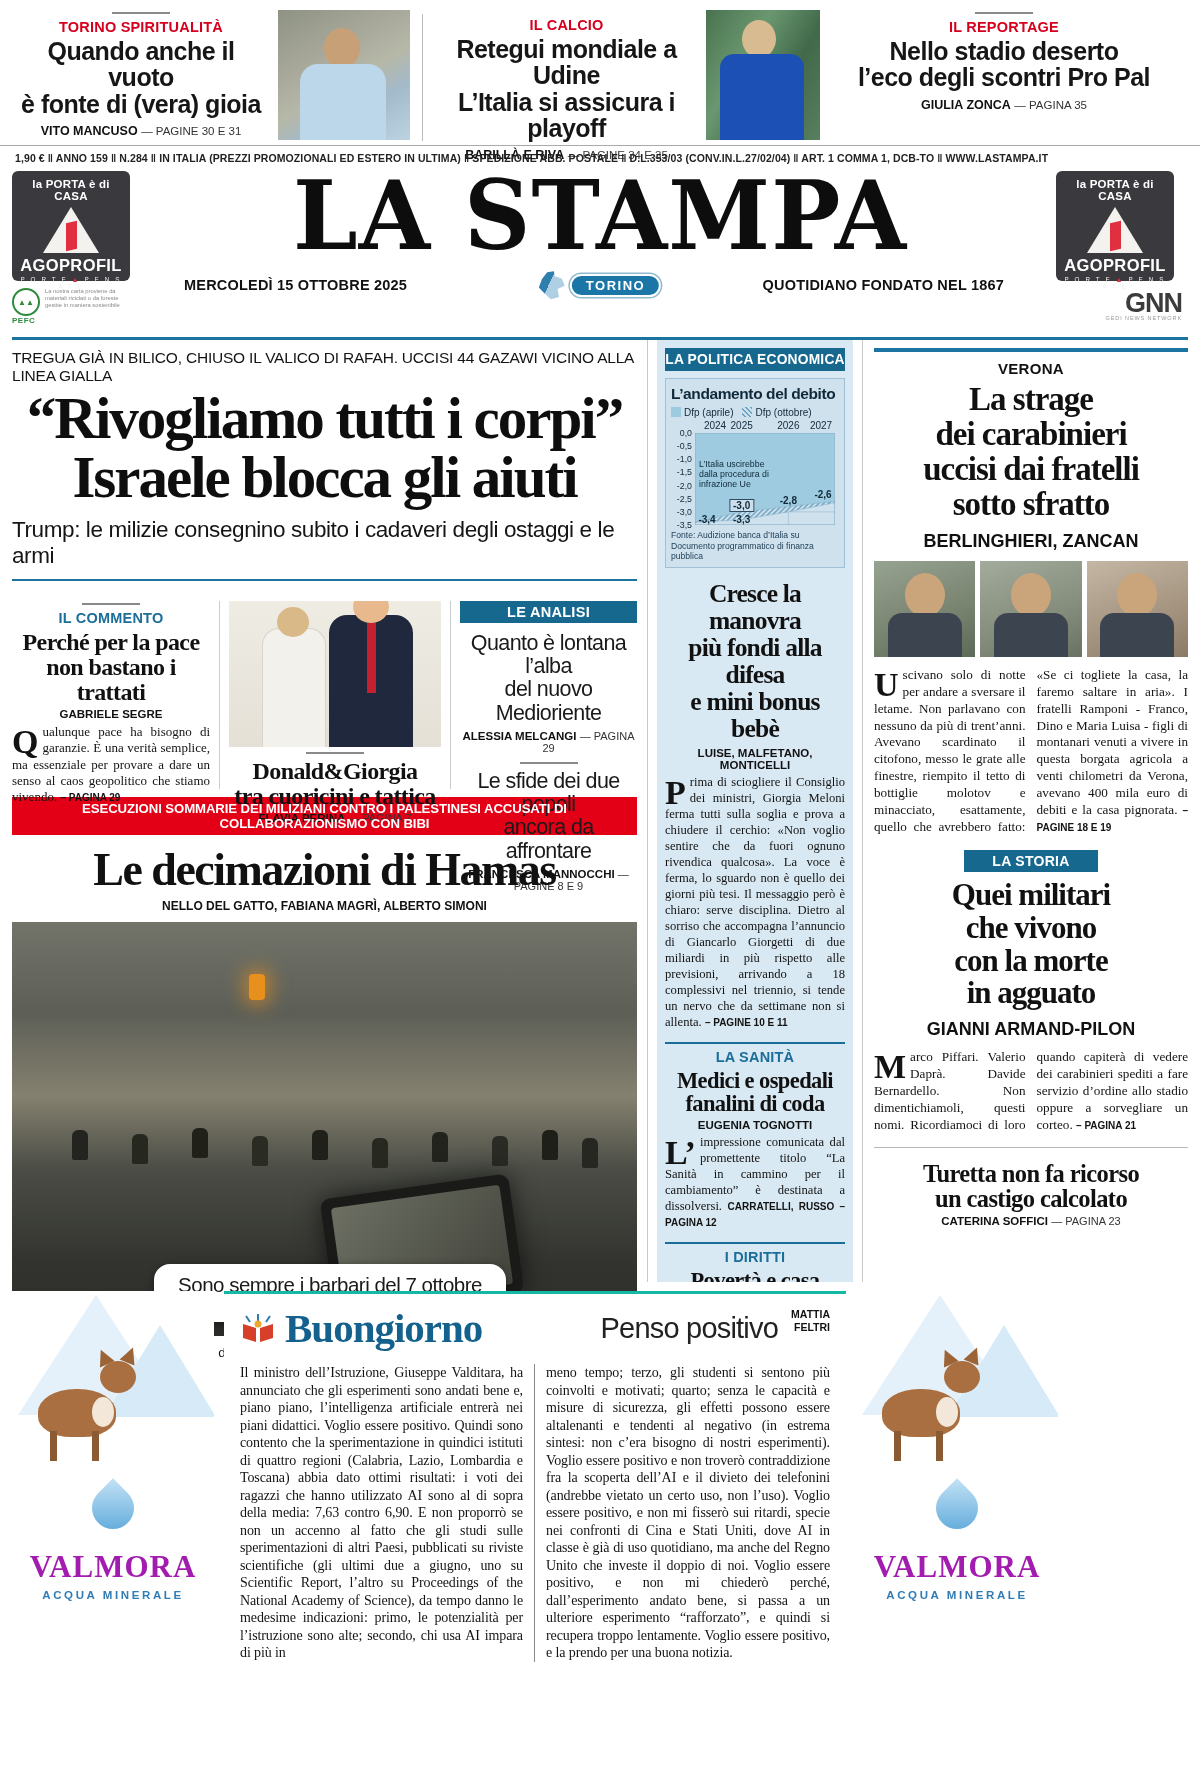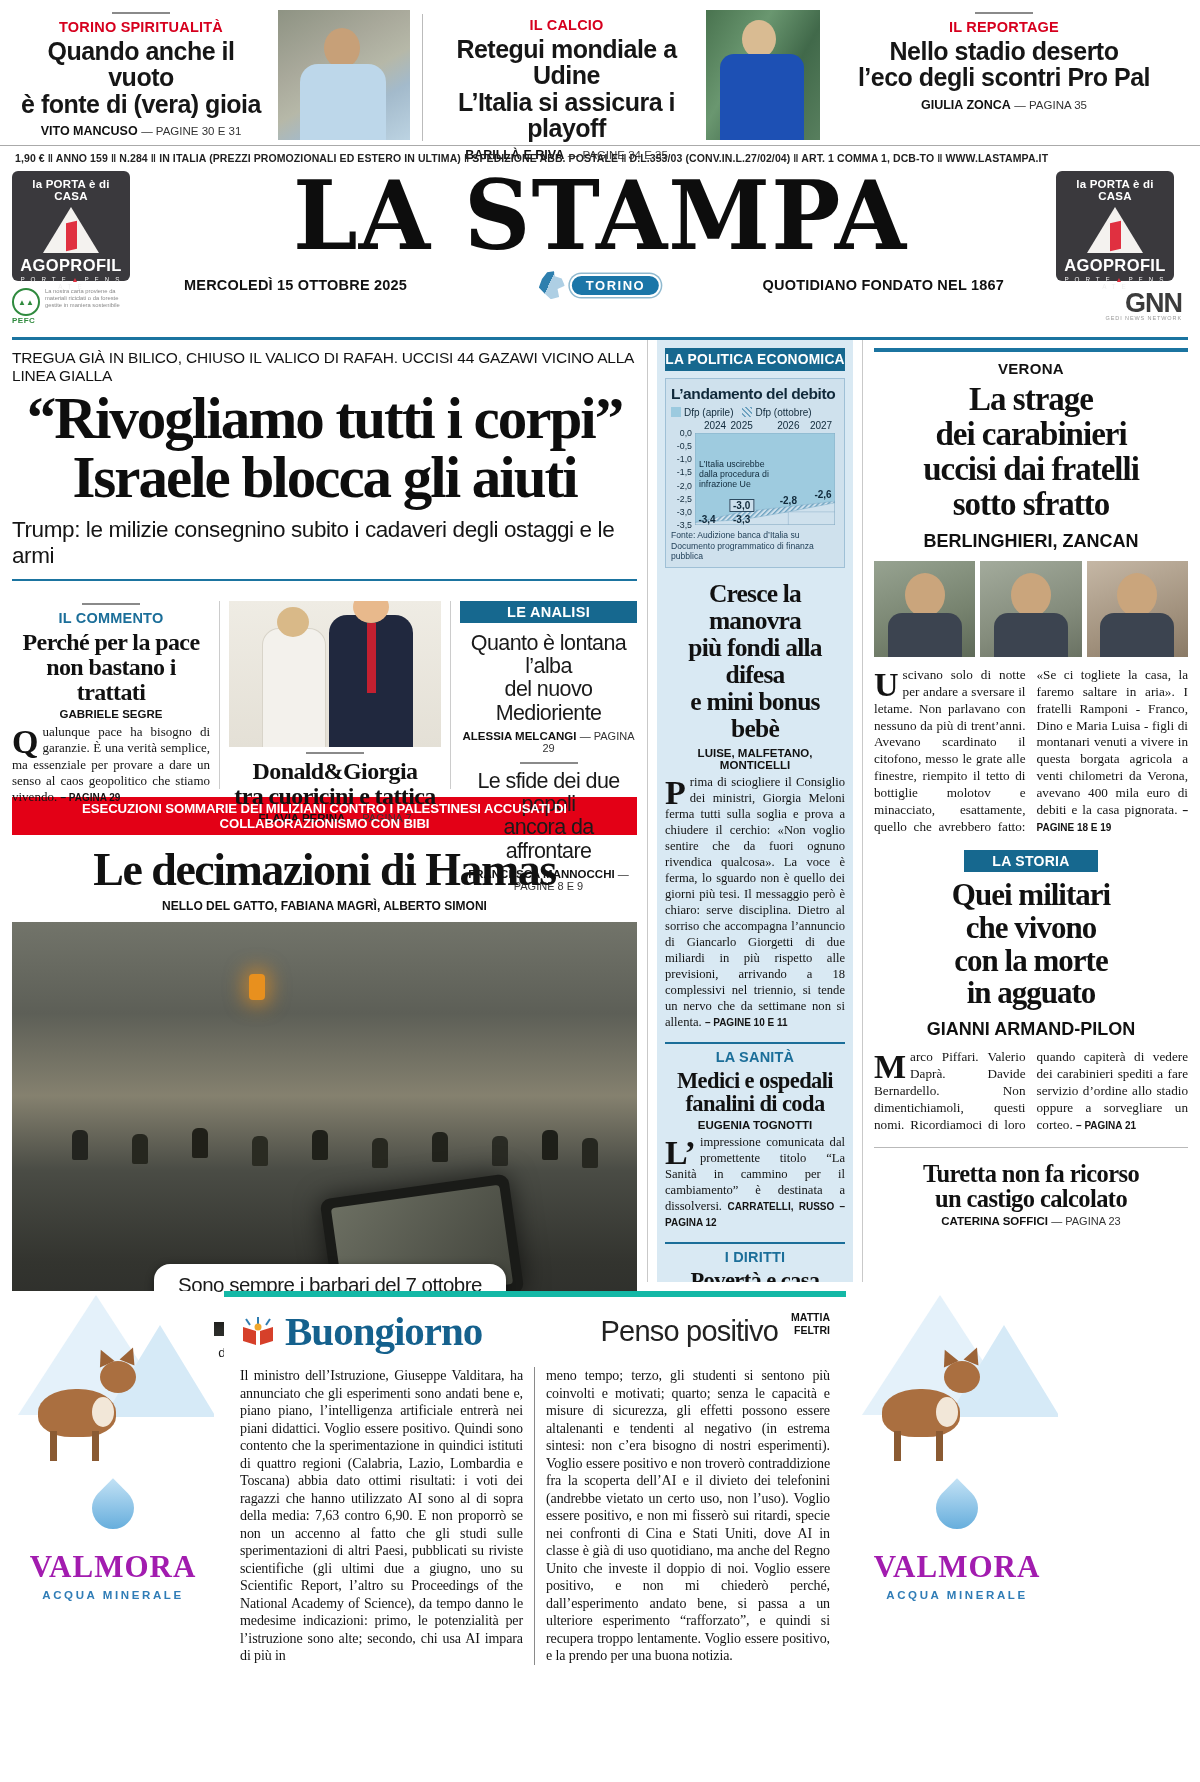--- a/index.html
+++ b/index.html
@@ -178,21 +178,21 @@
   .fawn-ear2{top:10px;left:88px;transform:rotate(22deg)}
   .fawn-leg1,.fawn-leg2{position:absolute;top:94px;width:7px;height:30px;background:#8a5a32}
   .fawn-leg1{left:16px}.fawn-leg2{left:58px}
   .fawn-chest{position:absolute;top:60px;left:58px;width:22px;height:30px;background:#f2e7d8;border-radius:50%}
   .vdrop-wrap{position:absolute;top:196px;left:0;right:0;text-align:center}
   .vdrop{display:inline-block;width:42px;height:42px;background:linear-gradient(135deg,#c3e2f5,#57a5d8);border-radius:0 50% 50% 50%;transform:rotate(45deg)}
   .valmora-name{position:absolute;top:258px;left:0;right:0;text-align:center;font-family:"Liberation Serif",serif;
                 font-weight:bold;font-size:31px;color:#a21caf;letter-spacing:1px}
   .valmora-sub{position:absolute;top:298px;left:0;right:0;text-align:center;font-size:11.5px;font-weight:bold;
                color:#2f7cb6;letter-spacing:2.6px}
-  .buongiorno{flex:1;margin:0 10px;border-top:6px solid #14b8a6;padding:10px 16px 0;position:relative;box-sizing:border-box;background:#fff}
+  .buongiorno{flex:1;margin:0 10px;border-top:3px solid #14b8a6;padding:10px 16px 0;position:relative;box-sizing:border-box;background:#fff}
   .bg-header{display:flex;align-items:center}
   .bg-title{color:#15618d;font-family:"Liberation Serif",serif;font-weight:bold;font-size:41px;letter-spacing:-1px;
             display:flex;align-items:center;gap:9px}
   .pp-title{font-size:29px;letter-spacing:-.8px;color:#222;margin-left:auto;margin-right:52px}
   .mf{position:absolute;right:16px;top:14px;width:52px;font-size:10.5px;font-weight:bold;text-align:right;line-height:1.25}
   .bg-cols{display:flex;margin-top:12px}
   .bg-col{width:50%;font-family:"Liberation Serif",serif;font-size:14px;line-height:1.25;text-align:justify;
           letter-spacing:-.1px;box-sizing:border-box;color:#131313}
   .bg-c1{padding-right:11px;border-right:1px solid #8a8a8a}
   .bg-c2{padding-left:11px}

